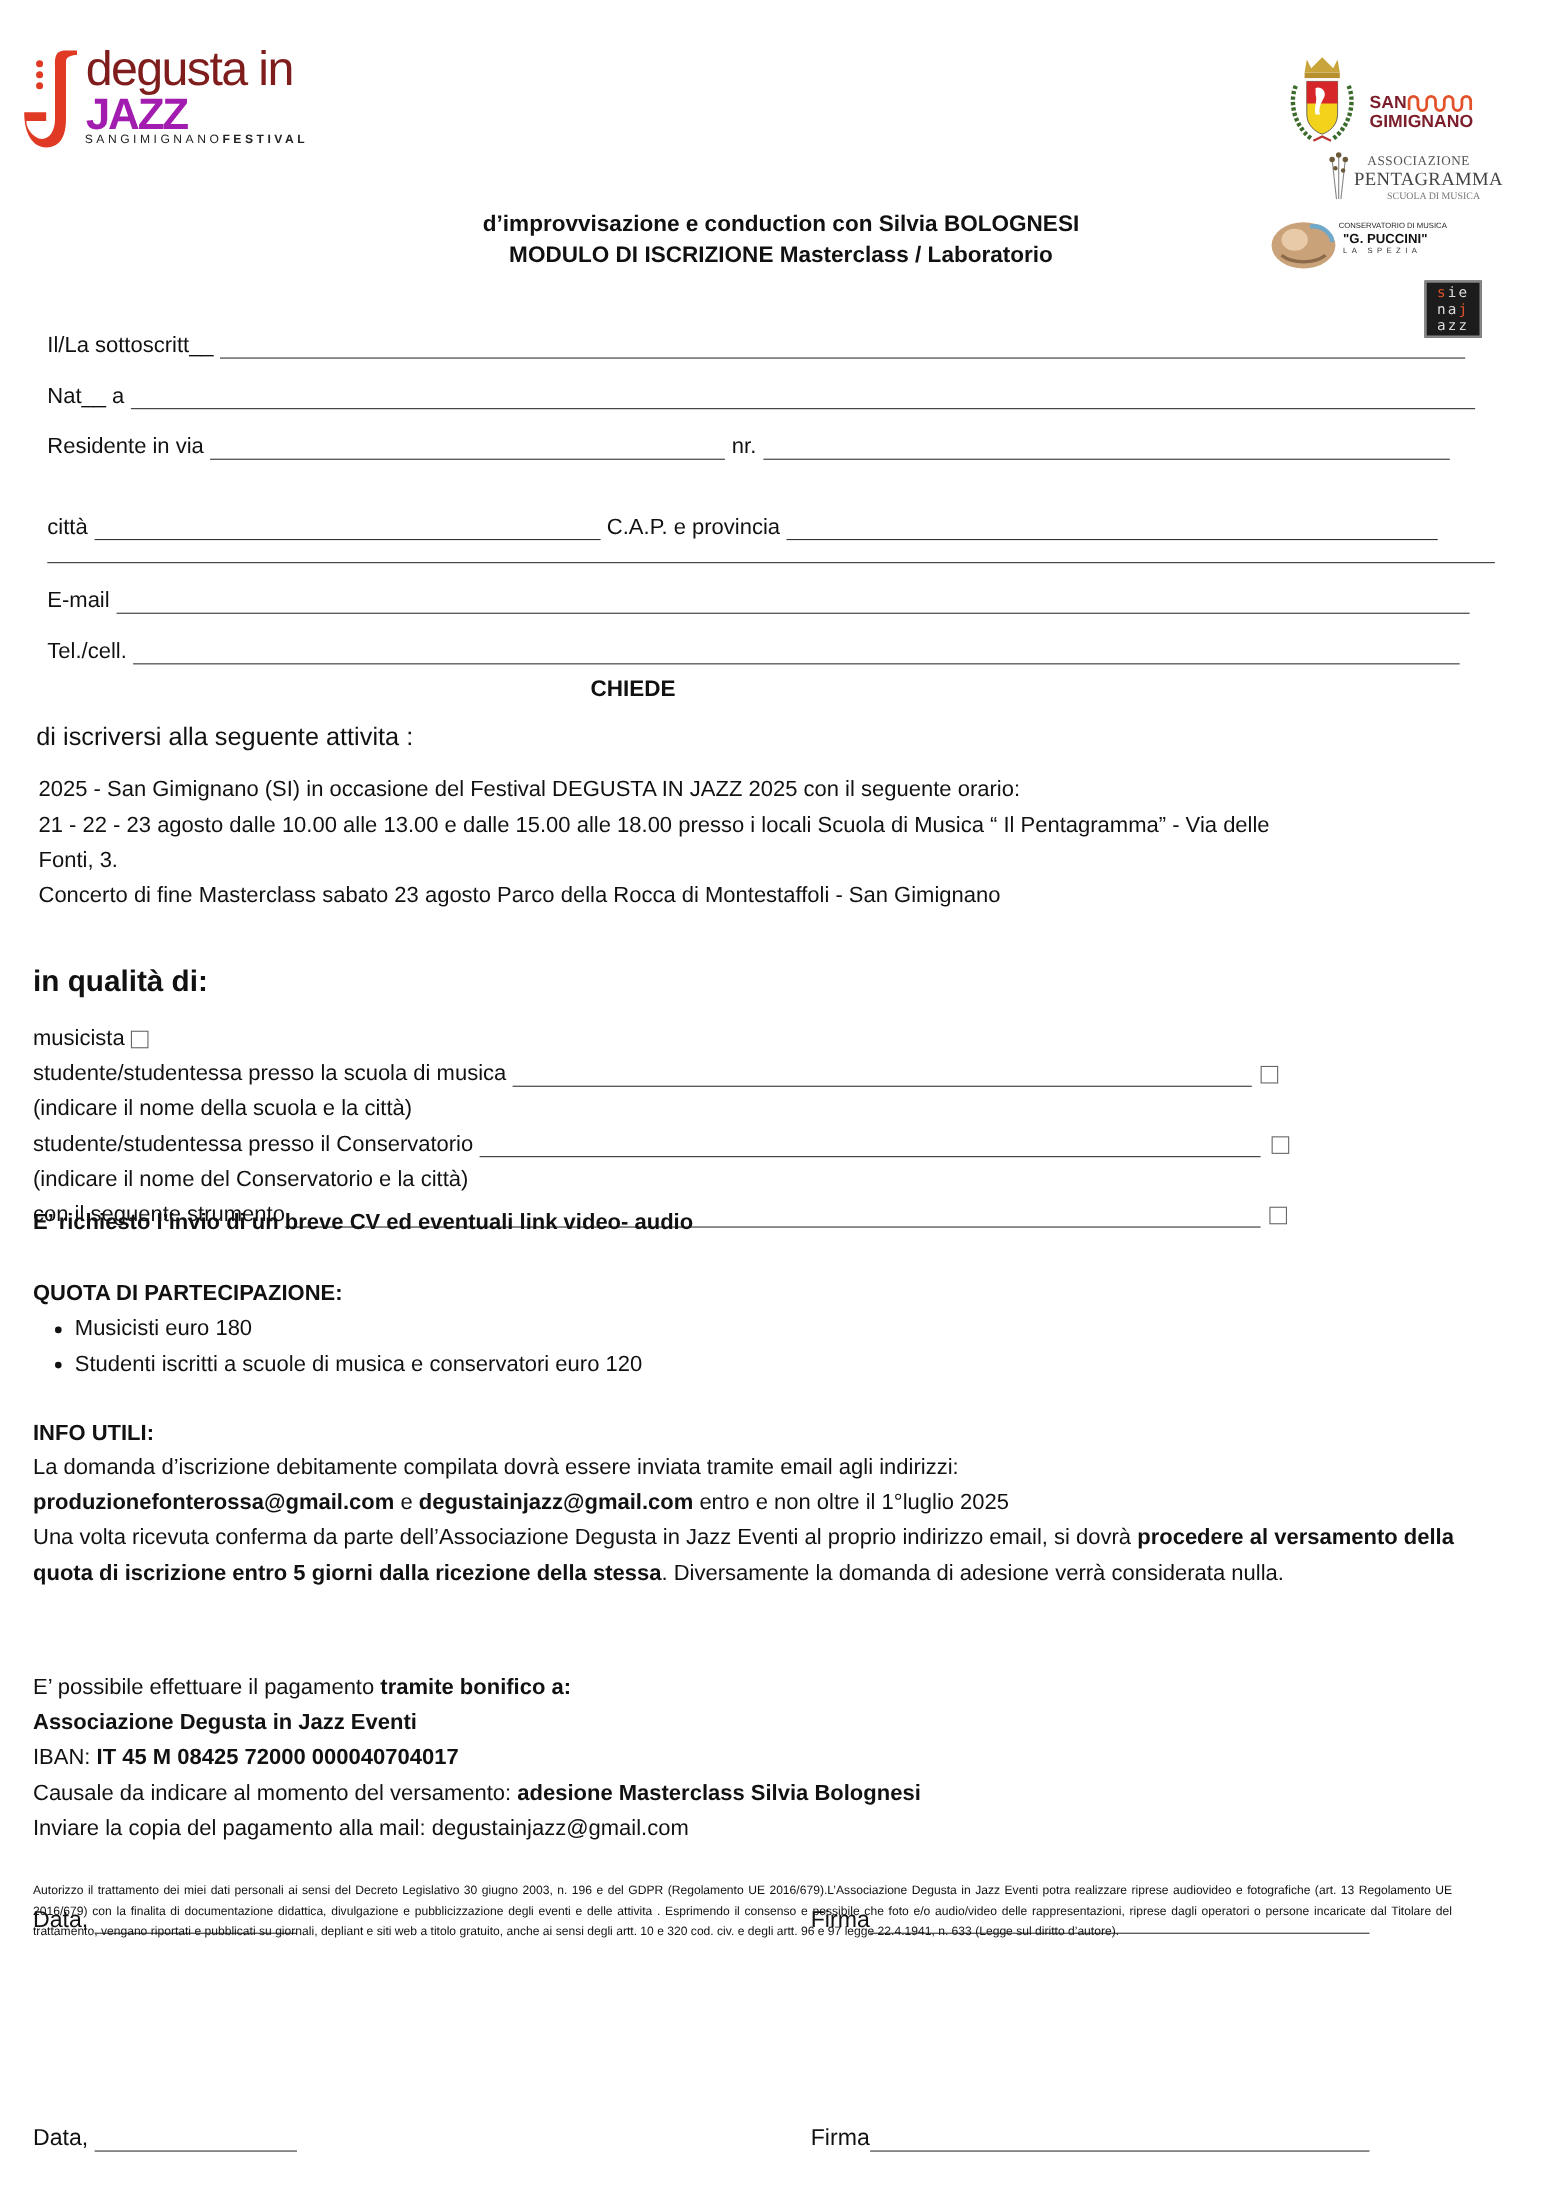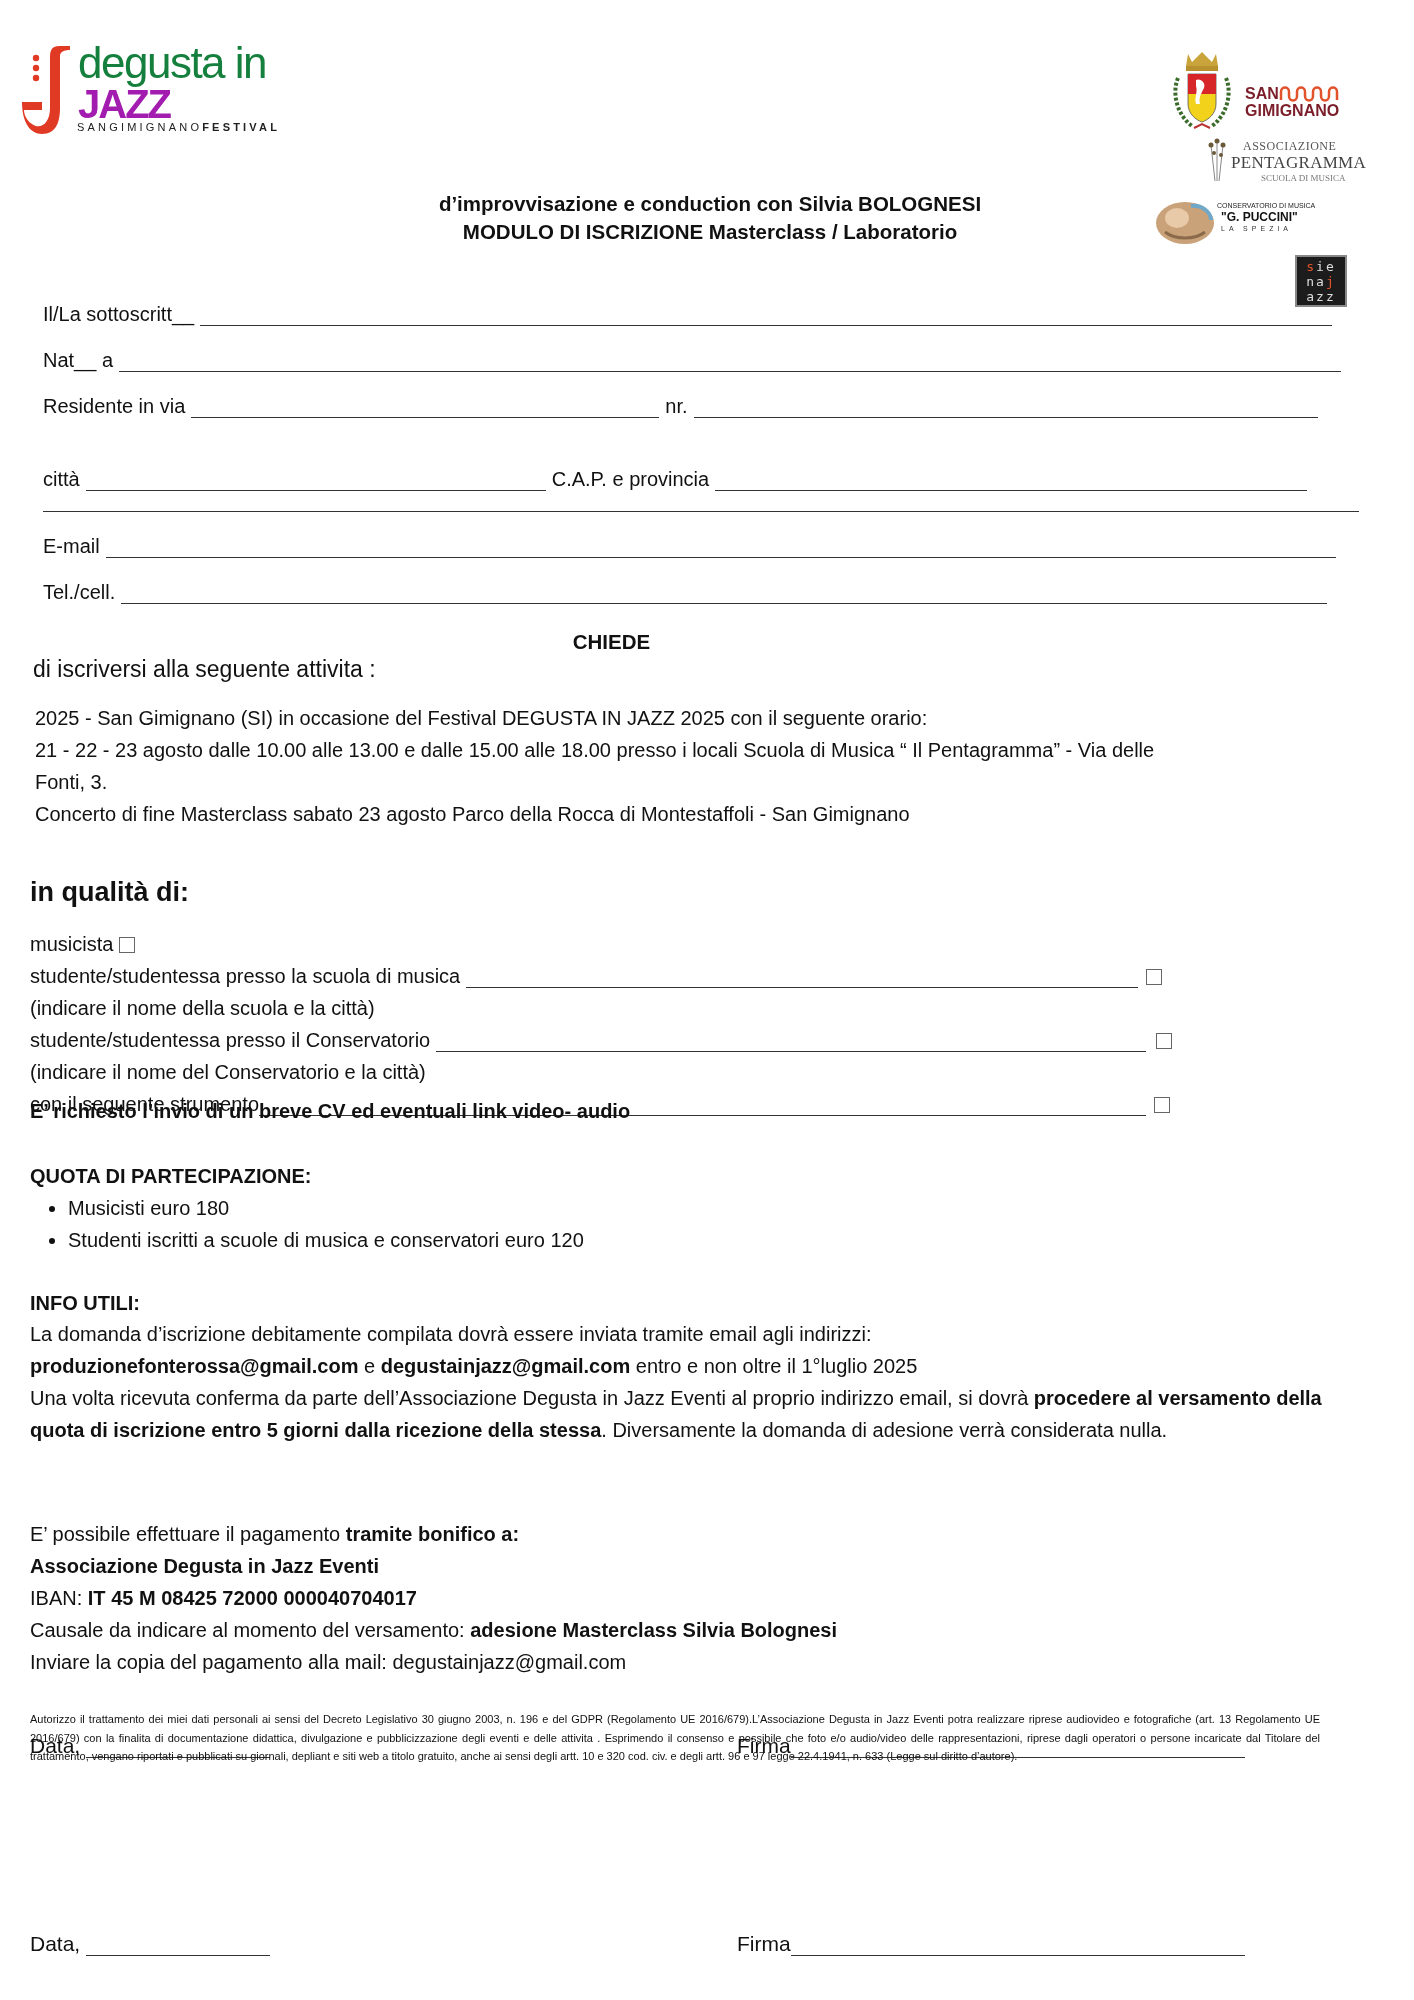--- a/index.html
+++ b/index.html
@@ -5,21 +5,21 @@
   html, body { margin: 0; padding: 0; background: #ffffff; }
   body {
     width: 1414px; height: 2000px; position: relative; overflow: hidden;
     font-family: "Liberation Sans", sans-serif; color: #111111;
   }
   .abs { position: absolute; }
 
   
   #logo { left: 20px; top: 38px; width: 250px; height: 100px; }
   #logo .sax { position: absolute; left: 0; top: 0; width: 60px; height: 100px; }
-  #logo .word1 { position: absolute; left: 58px; top: 0px; font-size: 44px; letter-spacing: -1.5px; color: #15803d; font-weight: 300; text-align: right; }
+  #logo .word1 { position: absolute; left: 58px; top: 0px; font-size: 44px; letter-spacing: -1.5px; color: #7f1d1d; font-weight: 300; text-align: right; }
   #logo .word2 { position: absolute; left: 58px; top: 44px; font-size: 40px; font-weight: 900; letter-spacing: -2px; color: #a21caf; }
   #logo .word3 { position: absolute; left: 57px; top: 83px; font-size: 11px; letter-spacing: 3.2px; color: #222; }
   #logo .word3 b { font-weight: 700; }
 
   
   .rlogo { position: absolute; }
   #crest { left: 1168px; top: 48px; width: 68px; height: 86px; }
   #sangim { left: 1245px; top: 85px; width: 125px; height: 40px; font-weight: 900; color: #7b1e2a; font-size: 16px; line-height: 17px; }
   #pentag { left: 1205px; top: 135px; width: 170px; height: 60px; }
   #puccini { left: 1155px; top: 200px; width: 170px; height: 50px; }
@@ -28,21 +28,21 @@
   #sienajazz .r { color: #e2532b; }
 
   
   #title { left: 300px; top: 190px; width: 820px; text-align: center; font-weight: 700; font-size: 20.5px; line-height: 28px; }
 
   
   .fline { position: absolute; left: 43px; font-size: 20px; display: flex; align-items: flex-end; height: 28px; }
   .fline .lbl { white-space: pre; }
   .fline .blank { border-bottom: 1.5px solid #333; height: 20px; margin-left: 6px; }
 
-  #chiede { left: 0; width: 1151px; top: 630px; text-align: center; font-size: 20.5px; font-weight: 700; margin-left: 36px; }
+  #chiede { left: 0; width: 1151px; top: 615px; text-align: center; font-size: 20.5px; font-weight: 700; }
   #iscriversi { left: 33px; top: 656px; font-size: 23px; }
   #activity { left: 35px; top: 702px; width: 1300px; font-size: 20px; line-height: 32px; }
   #activity p { margin: 0; }
 
   #qualita { left: 30px; top: 877px; font-size: 27px; font-weight: 700; }
   .qrow { position: absolute; left: 30px; font-size: 20px; display: flex; align-items: flex-end; height: 26px; white-space: pre; margin-top: 20px; }
   .qrow .blank { border-bottom: 1.5px solid #333; height: 18px; }
   .cbox { display: inline-block; width: 16px; height: 16px; border: 1.5px solid #666; box-sizing: border-box; margin-left: 8px; margin-bottom: 3px; cursor: pointer; }
 
   #cv-note { left: 30px; top: 1100px; font-size: 20px; font-weight: 700; }

